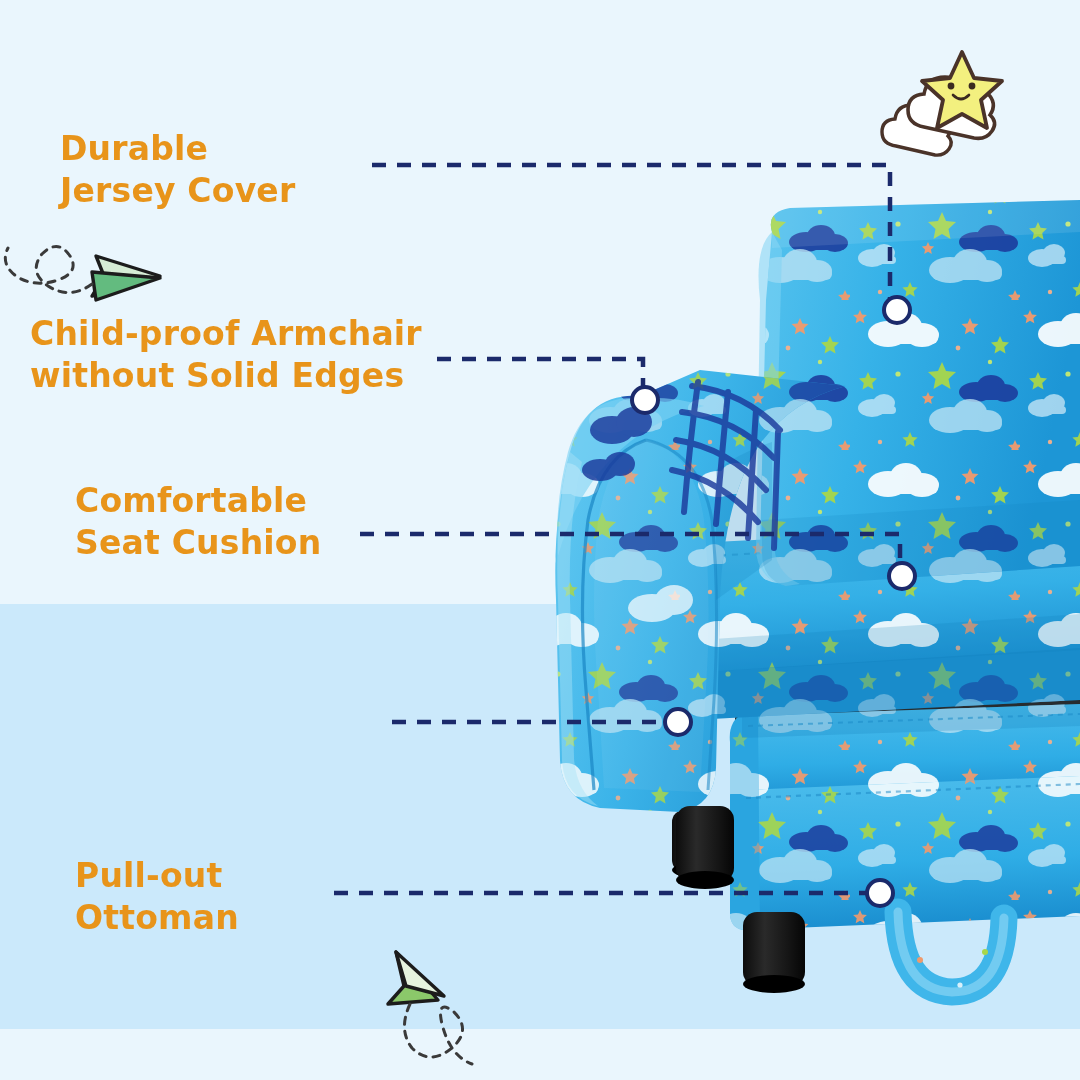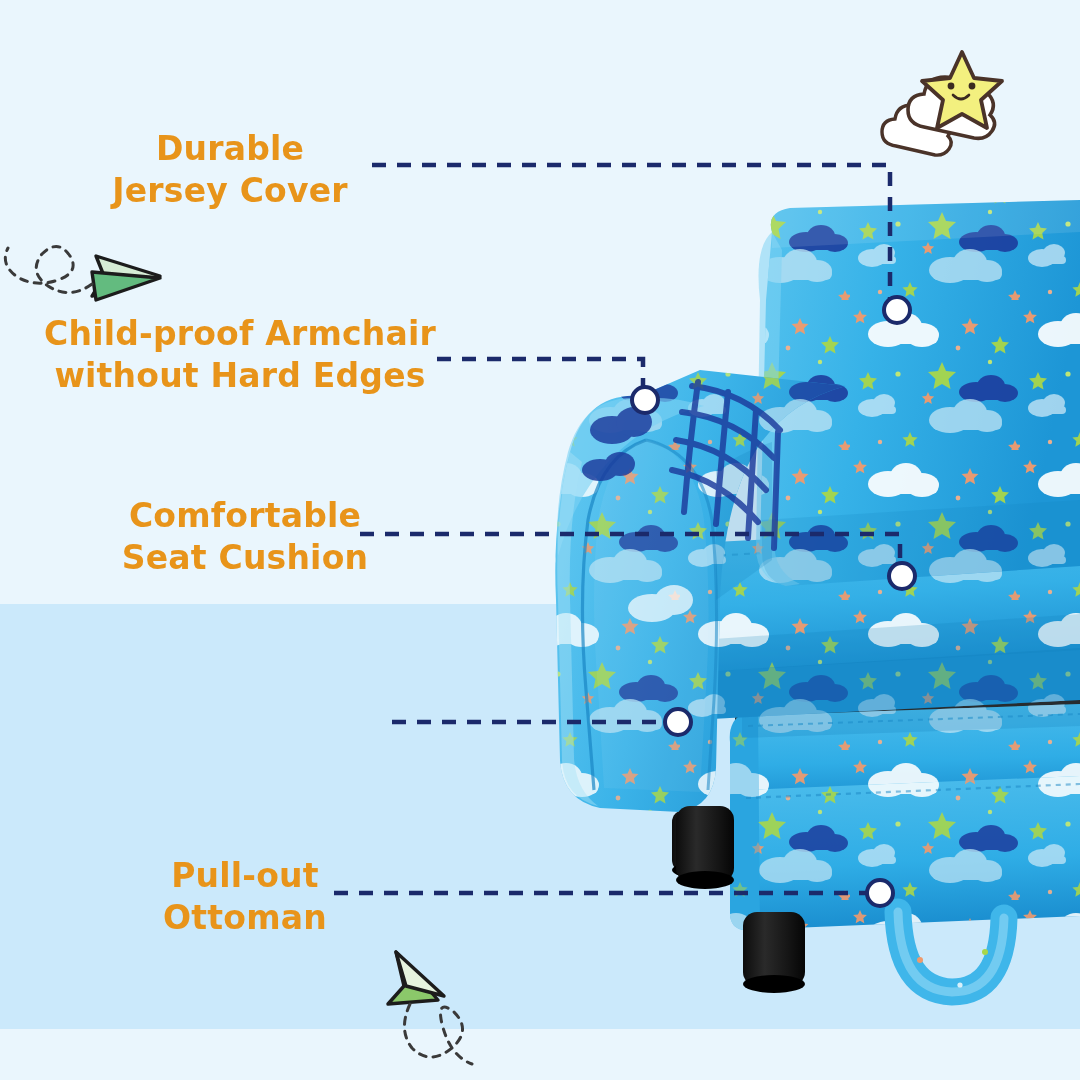--- a/index.html
+++ b/index.html
@@ -25,27 +25,27 @@
   #decor-layer{z-index:5;}
 
   
   .callout{
     position:absolute;
     z-index:6;
     color:#e8941a;
     font-weight:bold;
     font-size:33px;
     line-height:1.28;
-    text-align:center;
+    text-align:left;
     white-space:pre-line;
     letter-spacing:.2px;
   }
   #callout-0{left:60px;top:128px;width:340px;}
   #callout-1{left:30px;top:313px;width:420px;}
-  #callout-2{left:75px;top:495px;width:340px;}
+  #callout-2{left:75px;top:480px;width:340px;}
   #callout-3{left:30px;top:680px;width:390px;}
   #callout-4{left:75px;top:855px;width:340px;}
 </style>
 </head>
 <body>
 
 <div id="stage">
 
   <div class="band" id="band-top"></div>
   <div class="band" id="band-mid"></div>
@@ -313,19 +313,19 @@
       <path d="M396 952 L444 996 L406 986 Z" fill="#e6f3de" stroke="#1c1c1c" stroke-width="3.4" stroke-linejoin="round"></path>
       <g stroke="#3a3a3a" stroke-width="3" fill="none" stroke-dasharray="7 7" stroke-linecap="round">
         <path d="M410 1004 Q398 1030 412 1048 Q430 1066 452 1048 Q472 1030 454 1012 Q436 998 442 1024 Q450 1056 472 1064"></path>
       </g>
     </g>
   </svg>
 
   <div class="callout" id="callout-0">Durable
 Jersey Cover</div>
   <div class="callout" id="callout-1">Child-proof Armchair
-without Hard Edges</div>
+without Solid Edges</div>
   <div class="callout" id="callout-2">Comfortable
 Seat Cushion</div>
   <div class="callout" id="callout-4">Pull-out
 Ottoman</div>
 
 </div>
 
 </body></html>

